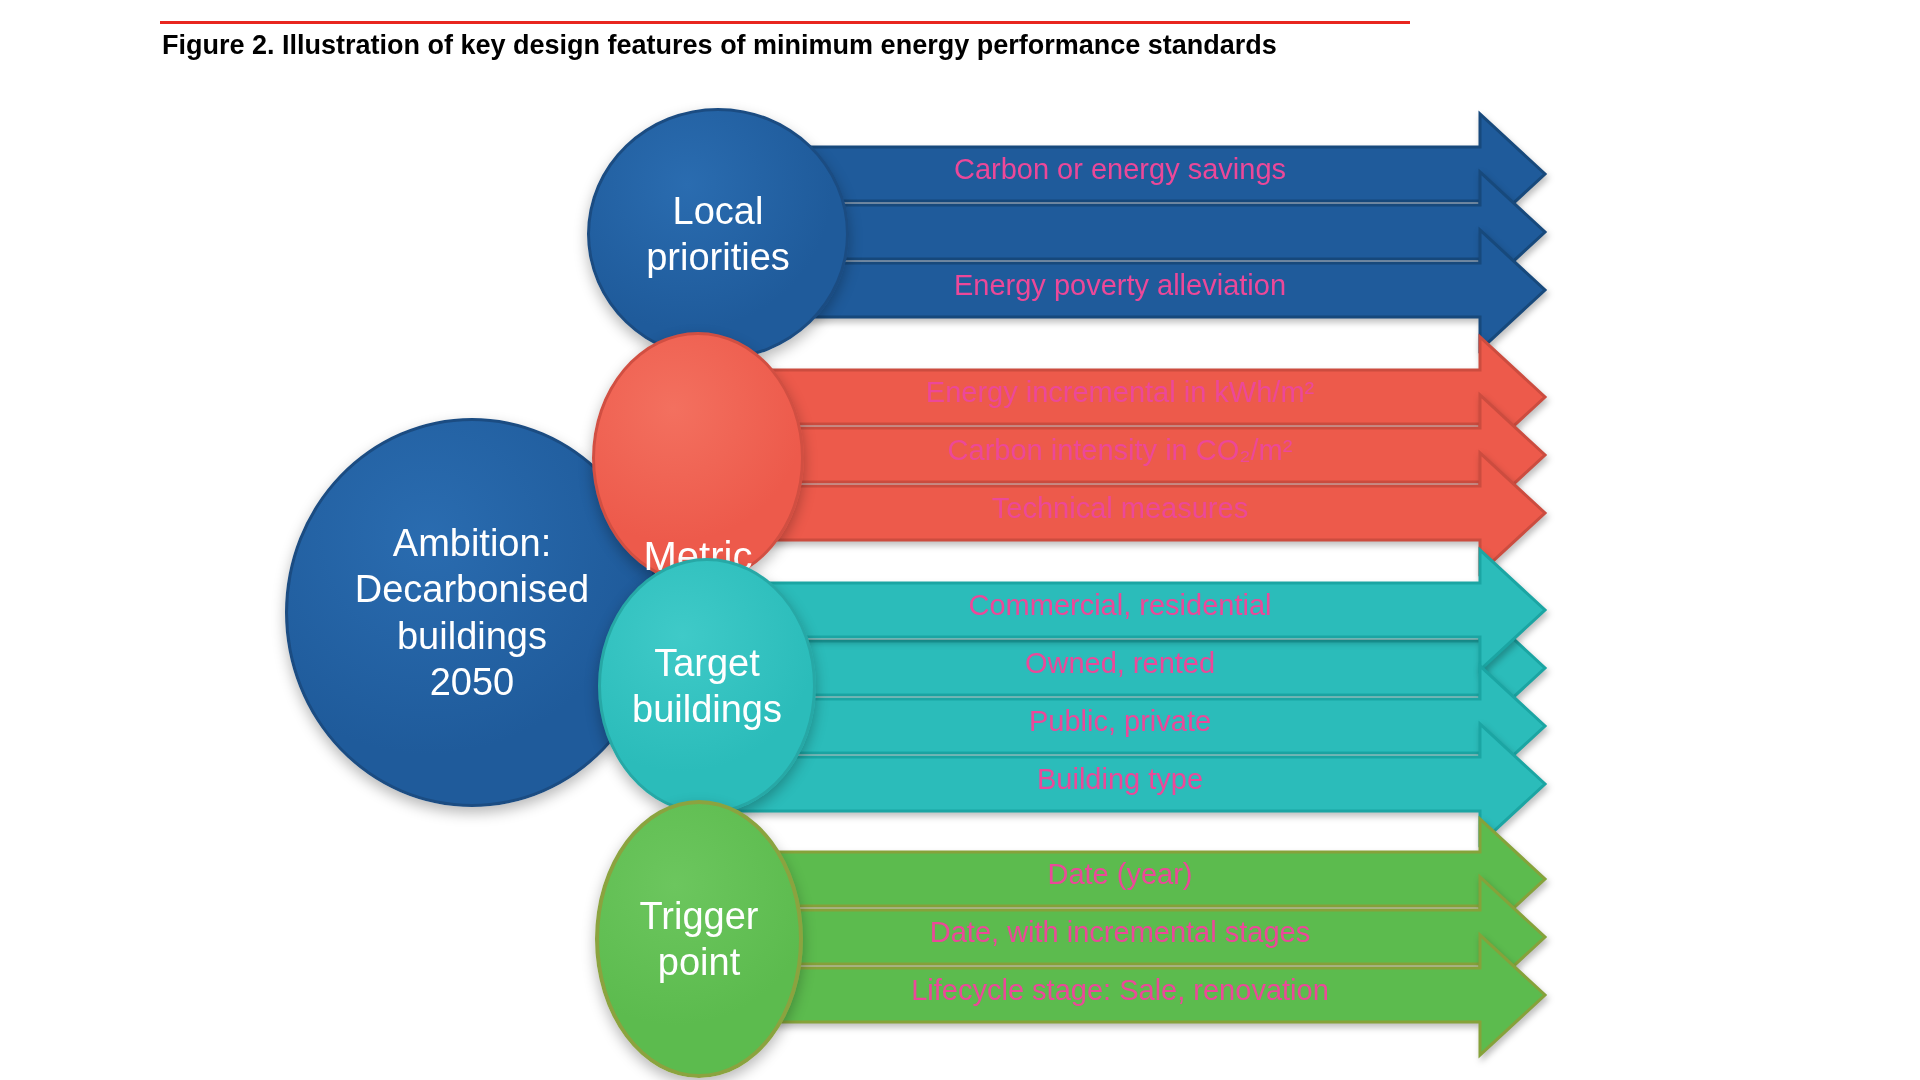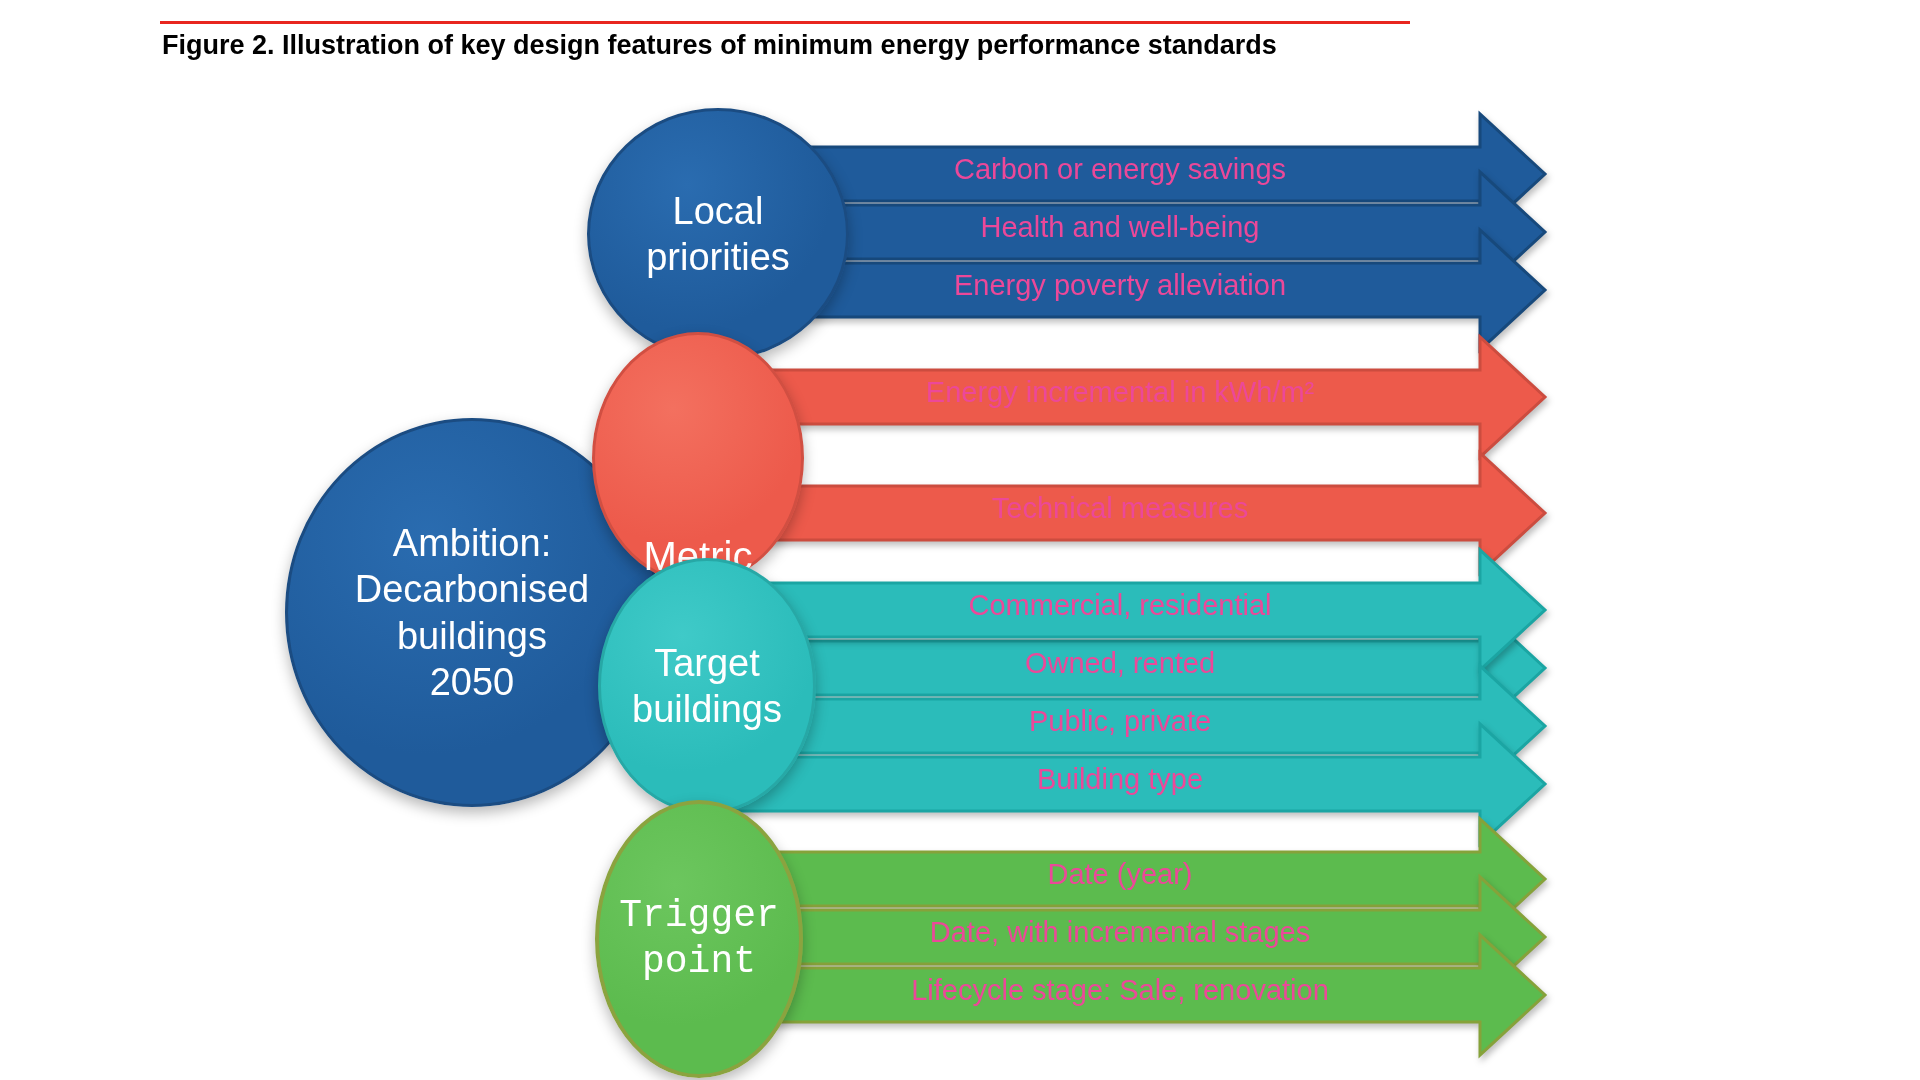--- a/index.html
+++ b/index.html
@@ -68,55 +68,59 @@
     left:598px;top:558px;width:212px;height:250px;z-index:5;
     background:radial-gradient(circle at 38% 30%, #3fcac8 0%, #2bbcba 62%);
     border:3px solid #27a8a6;
     font-size:38px;
   }
   .c-trigger{
     left:595px;top:800px;width:200px;height:270px;z-index:6;
     background:radial-gradient(circle at 38% 30%, #6cc65e 0%, #5cbb4e 62%);
     border:4px solid #8ba33f;
     font-size:38px;
-    font-family:Liberation Mono, monospace;
   }
 </style>
 </head>
 <body>
 
 <div class="stage">
 
   <div class="title-rule"></div>
   <div class="fig-title">Figure 2. Illustration of key design features of minimum energy performance standards</div>
 
   <div class="arrow g-blue" style="top:114px">
     <svg width="825" height="120" viewBox="0 0 825 120">
         <polygon points="0,33 760,33 760,0 825,60 760,120 760,87 0,87"></polygon>
       </svg>
     <div class="label">Carbon or energy savings</div>
   </div>
   <div class="arrow g-blue" style="top:172px">
     <svg width="825" height="120" viewBox="0 0 825 120">
         <polygon points="0,33 760,33 760,0 825,60 760,120 760,87 0,87"></polygon>
       </svg>
-    <div class="label">Health and well-being</div>
   </div>
   <div class="arrow g-blue" style="top:230px">
     <svg width="825" height="120" viewBox="0 0 825 120">
         <polygon points="0,33 760,33 760,0 825,60 760,120 760,87 0,87"></polygon>
       </svg>
     <div class="label">Energy poverty alleviation</div>
   </div>
 
   <div class="arrow g-red" style="top:337px">
     <svg width="825" height="120" viewBox="0 0 825 120">
         <polygon points="0,33 760,33 760,0 825,60 760,120 760,87 0,87"></polygon>
       </svg>
     <div class="label">Energy incremental in kWh/m²</div>
+  </div>
+  <div class="arrow g-red" style="top:395px">
+    <svg width="825" height="120" viewBox="0 0 825 120">
+        <polygon points="0,33 760,33 760,0 825,60 760,120 760,87 0,87"></polygon>
+      </svg>
+    <div class="label">Carbon intensity in CO₂/m²</div>
   </div>
   <div class="arrow g-red" style="top:453px">
     <svg width="825" height="120" viewBox="0 0 825 120">
         <polygon points="0,33 760,33 760,0 825,60 760,120 760,87 0,87"></polygon>
       </svg>
     <div class="label">Technical measures</div>
   </div>
 
   <div class="arrow g-teal" style="top:608px">
     <svg width="825" height="120" viewBox="0 0 825 120">

